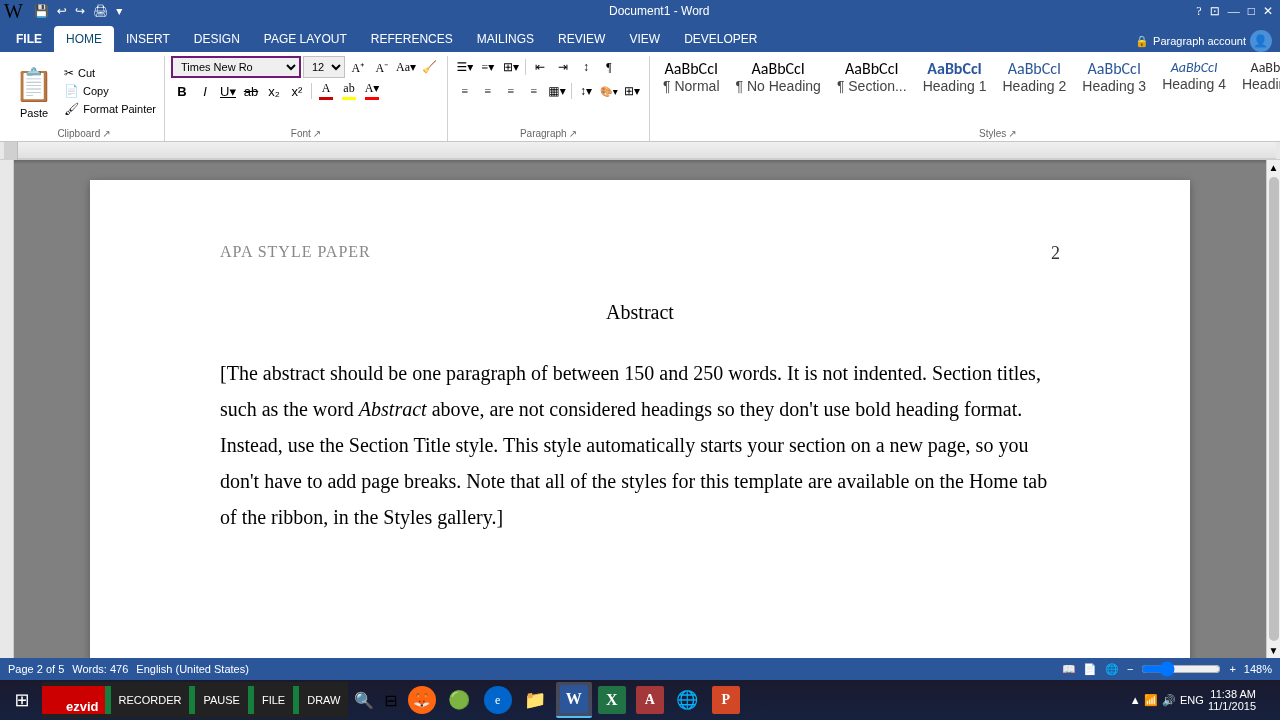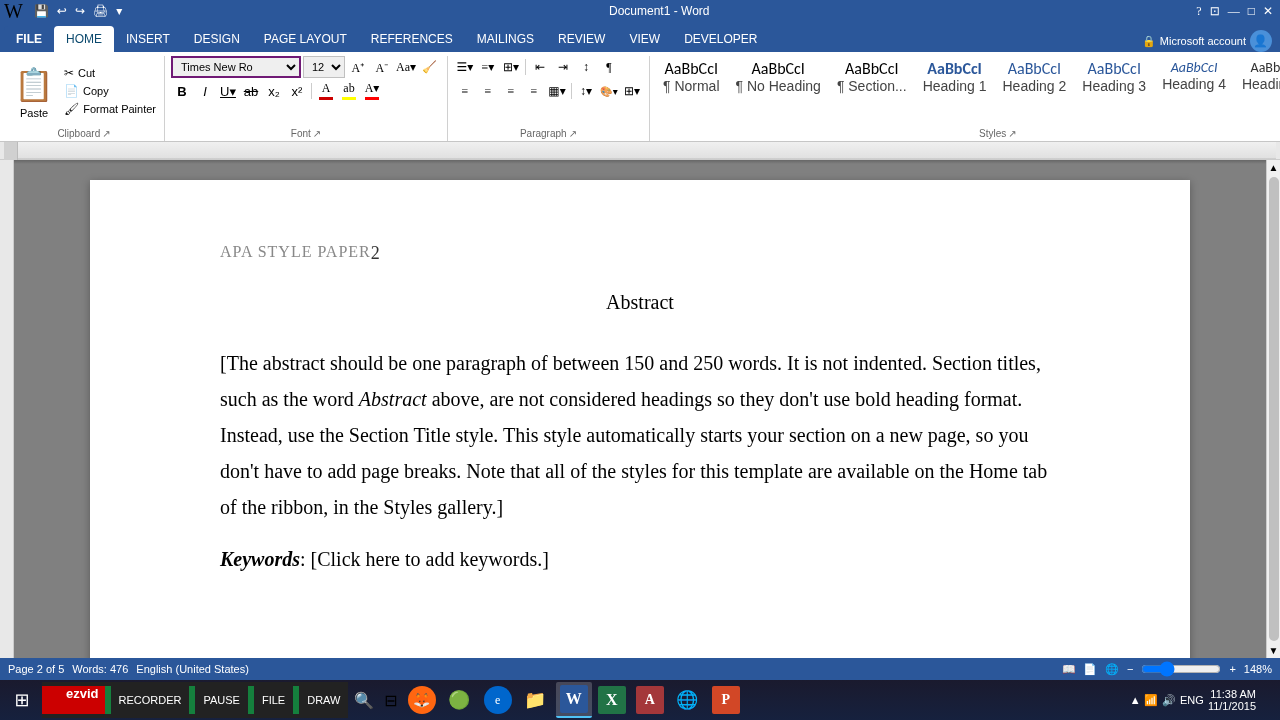--- a/index.html
+++ b/index.html
@@ -153,23 +153,23 @@
       min-height: 800px;
       padding: 60px 130px 60px 130px;
       box-shadow: 0 2px 8px rgba(0,0,0,0.3);
       position: relative;
       font-family: 'Times New Roman', Times, serif;
       font-size: 20px;
       line-height: 1.5;
     }
     .page-header {
       display: flex;
-      justify-content: flex-start;
+      justify-content: space-between;
       align-items: flex-start;
-      margin-bottom: 20px;
+      margin-bottom: 30px;
     }
     .header-left {
       font-size: 16px;
       color: #888;
       text-transform: uppercase;
       letter-spacing: 1px;
     }
     .page-number { font-size: 18px; color: #333; }
     .doc-body {
       font-size: 20px;
@@ -230,21 +230,21 @@
       background: #222;
       color: white;
       display: flex;
       align-items: center;
       gap: 0;
       font-family: 'Segoe UI', Arial, sans-serif;
       font-size: 11px;
       height: 28px;
       z-index: 100;
     }
-    .ezvid-logo { background: #cc0000; color: white; padding: 0 6px; height: 28px; display: flex; align-items: flex-start; font-weight: bold; font-size: 13px; }
+    .ezvid-logo { background: #cc0000; color: white; padding: 0 6px; height: 28px; display: flex; align-items: flex-end; font-weight: bold; font-size: 13px; }
     .ezvid-rec { background: #cc0000; width: 10px; height: 10px; border-radius: 50%; margin: 0 4px; }
     .ezvid-btn { padding: 0 8px; height: 28px; display: flex; align-items: center; cursor: pointer; color: white; font-size: 11px; border-left: 6px solid #15803d; }
 
     
     .status-bar {
       background: #2b579a;
       height: 22px;
       display: flex;
       align-items: center;
       padding: 0 8px;
@@ -291,21 +291,21 @@
     <div class="ribbon-tab">DESIGN</div>
     <div class="ribbon-tab">PAGE LAYOUT</div>
     <div class="ribbon-tab">REFERENCES</div>
     <div class="ribbon-tab">MAILINGS</div>
     <div class="ribbon-tab">REVIEW</div>
     <div class="ribbon-tab">VIEW</div>
     <div class="ribbon-tab">DEVELOPER</div>
     <div style="flex:1;"></div>
     <div style="display:flex;align-items:center;color:white;font-family:'Segoe UI',Arial,sans-serif;font-size:11px;padding:0 8px;gap:4px;">
       <span>🔒</span>
-      <span>Microsoft account</span>
+      <span>Paragraph account</span>
       <span style="width:22px;height:22px;background:#4a90d9;border-radius:50%;display:flex;align-items:center;justify-content:center;font-size:12px;">👤</span>
     </div>
   </div>
 </div>
 
 <div class="ribbon">
 
   <div class="ribbon-group clipboard-group">
     <div class="ribbon-group-content">
       <div class="paste-btn">
@@ -509,24 +509,20 @@
     </div>
 
     <div style="text-align:center;margin-bottom:28px;">
       <span style="font-size:20px;">Abstract</span>
     </div>
 
     <div class="doc-body">
       <p>
         [The abstract should be one paragraph of between 150 and 250 words. It is not indented. Section titles, such as the word <span class="abstract-italic">Abstract</span> above, are not considered headings so they don't use bold heading format. Instead, use the Section Title style. This style automatically starts your section on a new page, so you don't have to add page breaks. Note that all of the styles for this template are available on the Home tab of the ribbon, in the Styles gallery.]
       </p>
-      <div class="keywords-line">
-        <span class="keywords-bold">Keywords</span>
-        <span>: [Click here to add keywords.]</span>
-      </div>
     </div>
   </div>
 </div>
 
 <div class="status-bar">
   <span>Page 2 of 5</span>
   <span>Words: 476</span>
   <span>English (United States)</span>
   <div class="status-right">
     <span title="Read Mode">📖</span>

